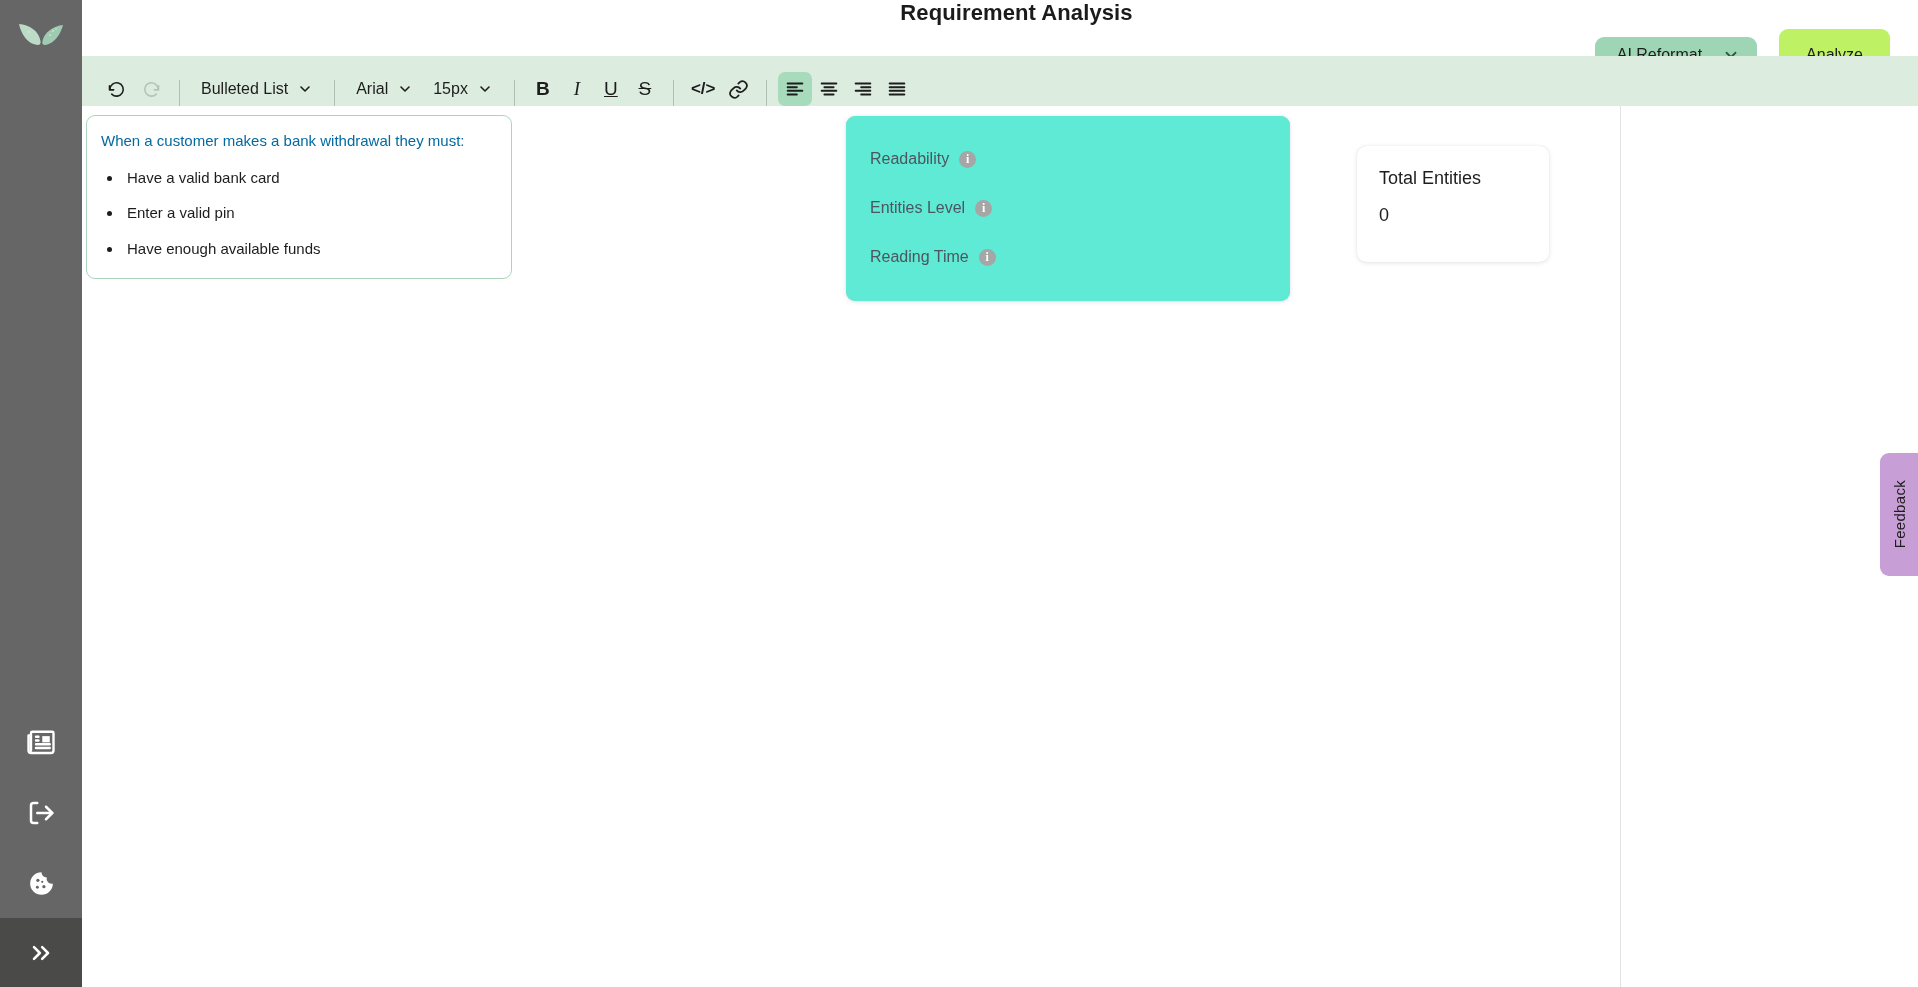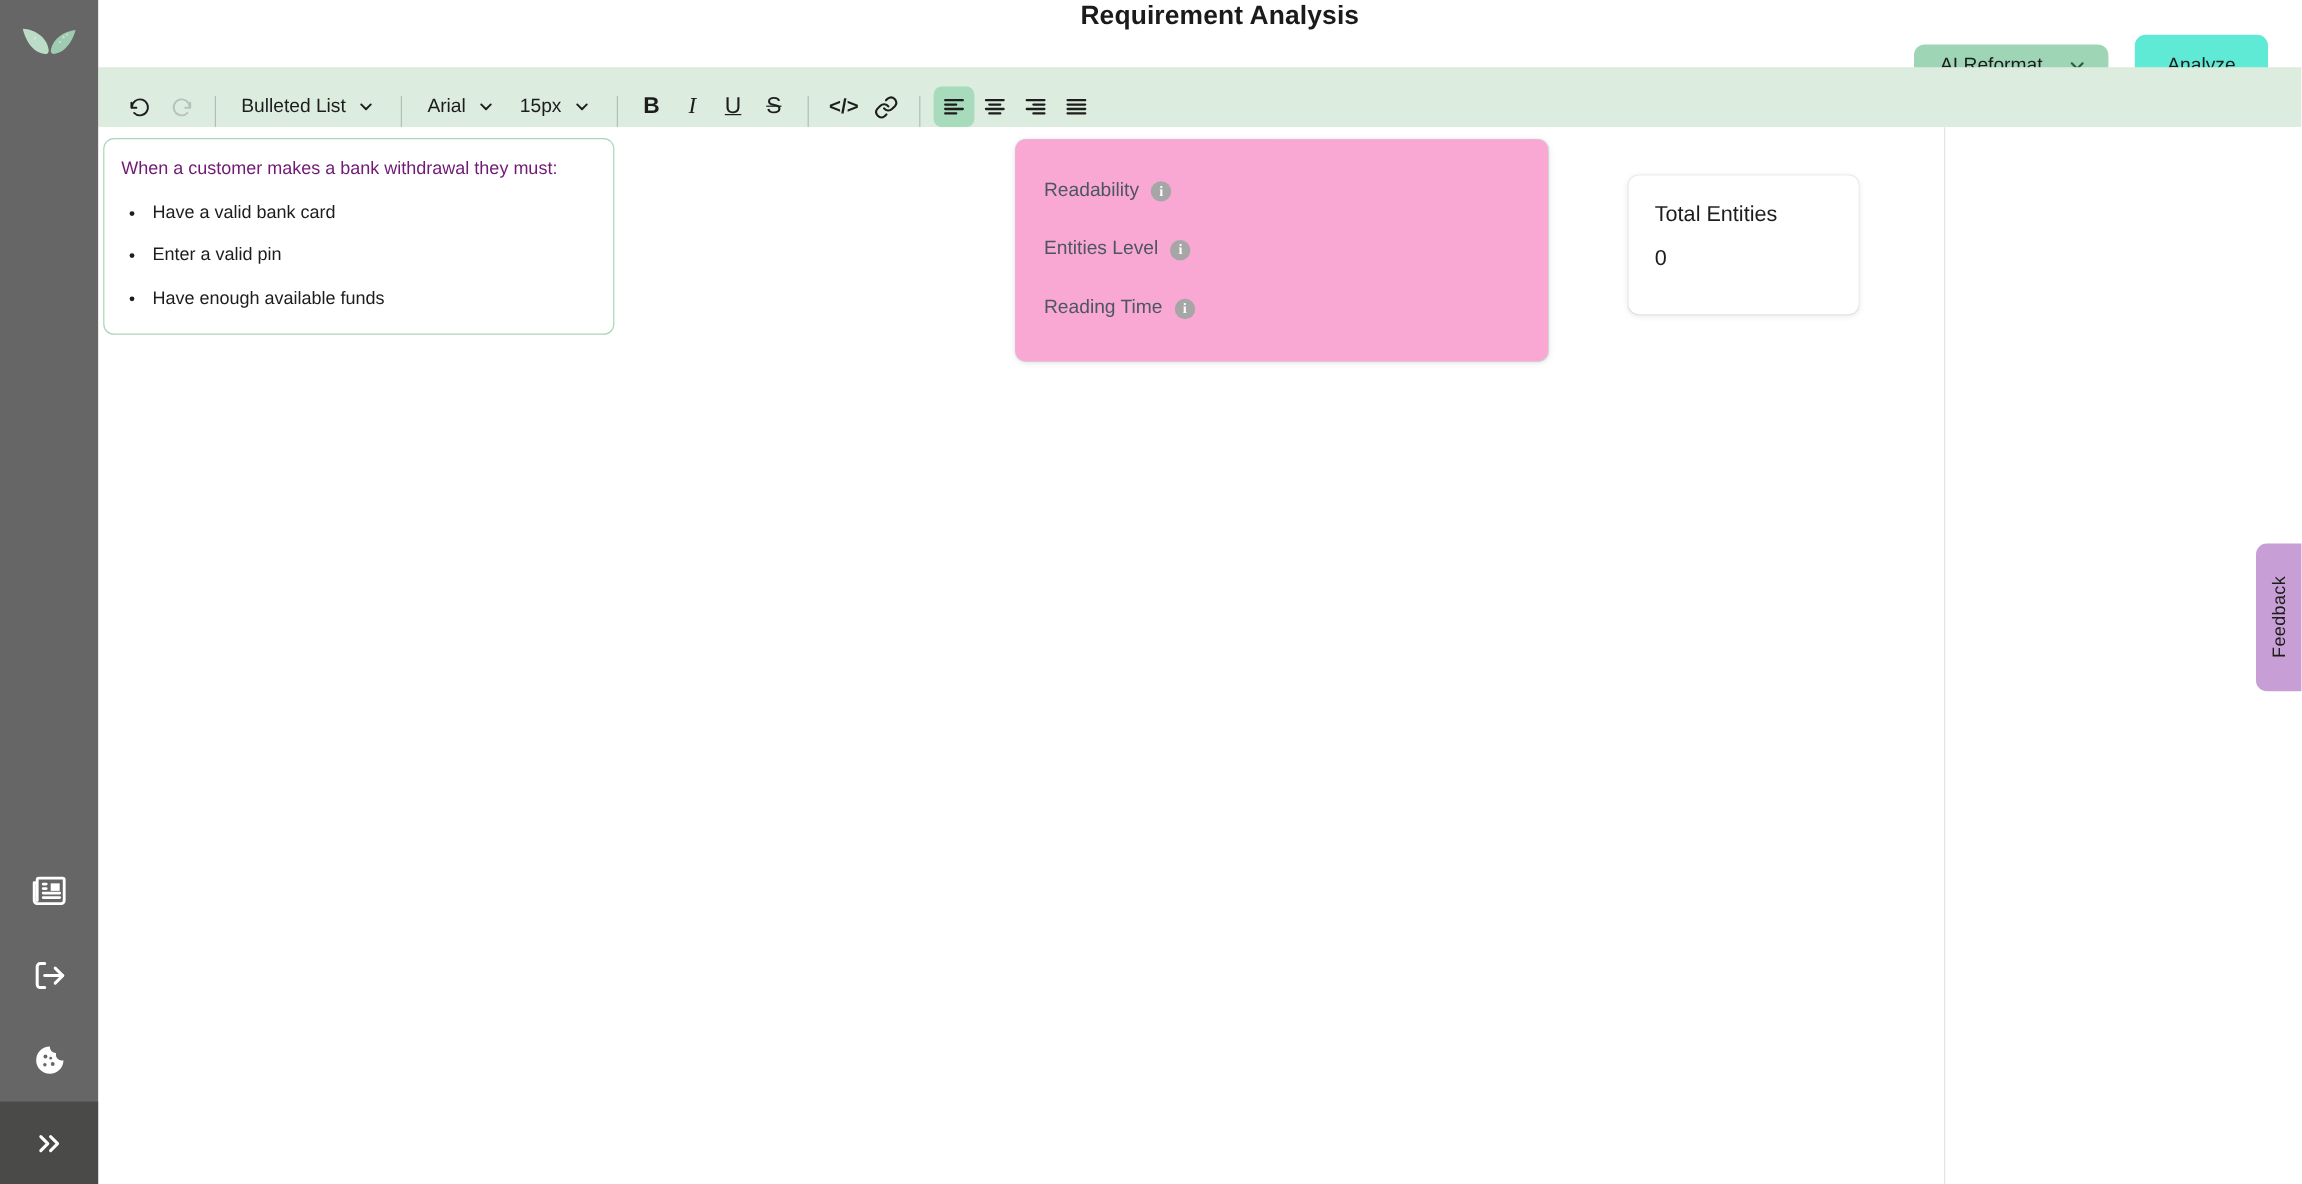--- a/index.html
+++ b/index.html
@@ -57,21 +57,21 @@
     cursor: pointer; padding: 6px 10px; font-family: inherit; margin-top: 28px;
   }
   #ai-reformat-button {
     display: flex; align-items: center; gap: 20px;
     background: #9ed5b4; color: #1d1d1d;
     border: none; border-radius: 9px;
     height: 36px; padding: 0 17px 0 22px;
     font-size: 16px; cursor: pointer; font-family: inherit;
   }
   #analyze-button {
-    background: #5eead4; color: #1d1d1d;
+    background: #bef264; color: #1d1d1d;
     border: none; border-radius: 9px;
     height: 52px; padding: 0 27px;
     font-size: 16px; cursor: pointer; font-family: inherit;
   }
 
   
   #toolbar {
     position: absolute; left: 82px; top: 56px;
     width: 1836px; height: 50px;
     background: #dcecdf;
@@ -118,35 +118,35 @@
   
   #editor-card {
     position: absolute; left: 4px; top: 9px;
     width: 426px; min-height: 148px;
     background: #ffffff;
     border: 1.6px solid #a9d6ba;
     border-radius: 9px;
     padding: 14px 18px 20px 12px;
   }
   #editor-lead {
-    font-size: 15px; color: #701a75; line-height: 1.45;
+    font-size: 15px; color: #0369a1; line-height: 1.45;
     padding-left: 2px;
   }
   #editor-list { list-style: disc; margin: 16px 0 0 24px; }
   #editor-list li {
     font-size: 15px; color: #1d1d1d; line-height: 1.3;
     margin-bottom: 16px; padding-left: 4px;
   }
   #editor-list li:last-child { margin-bottom: 0; }
 
   
   #metrics-card {
     position: absolute; left: 764px; top: 10px;
     width: 444px; height: 185px;
-    background: #f9a8d4;
+    background: #5eead4;
     border-radius: 9px;
     box-shadow: 0 1px 5px rgba(0,0,0,.10), 0 0 1px rgba(0,0,0,.14);
     padding: 32px 0 0 24px;
   }
   .metric-row {
     display: flex; align-items: center; gap: 10px;
     height: 22px; margin-bottom: 27px;
   }
   .metric-label { font-size: 16px; color: #4c5660; }
   .info-icon {

